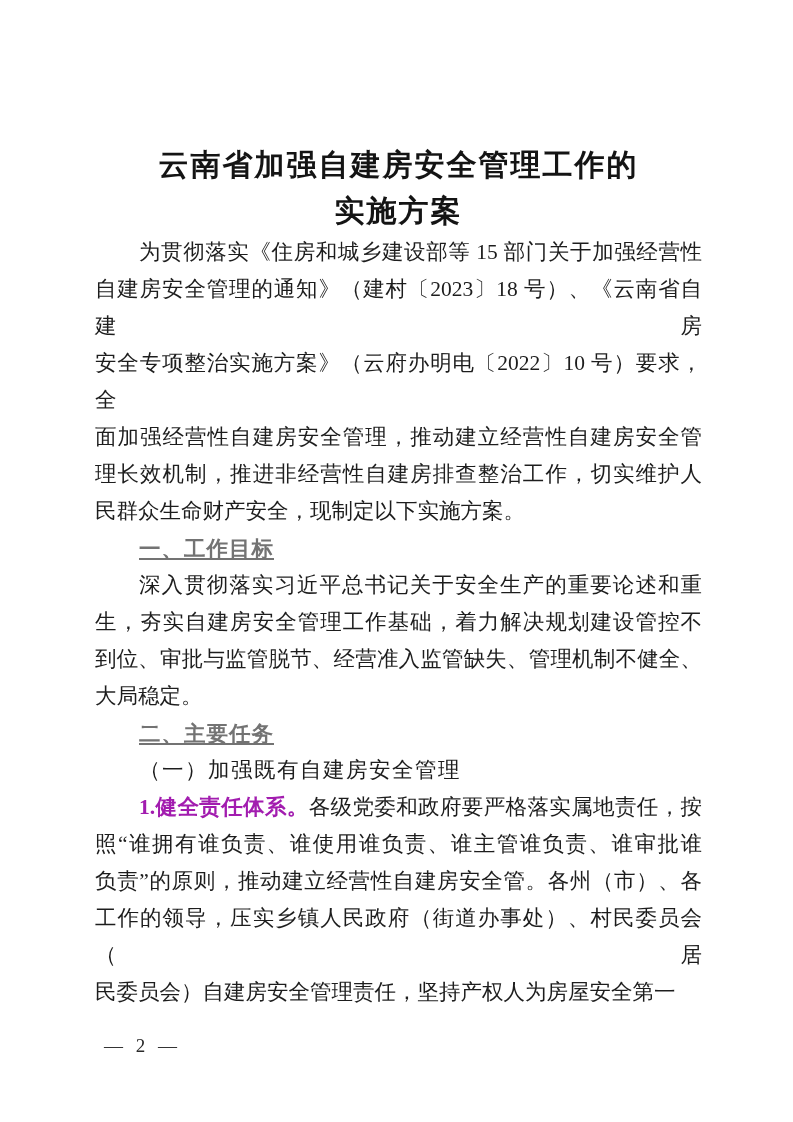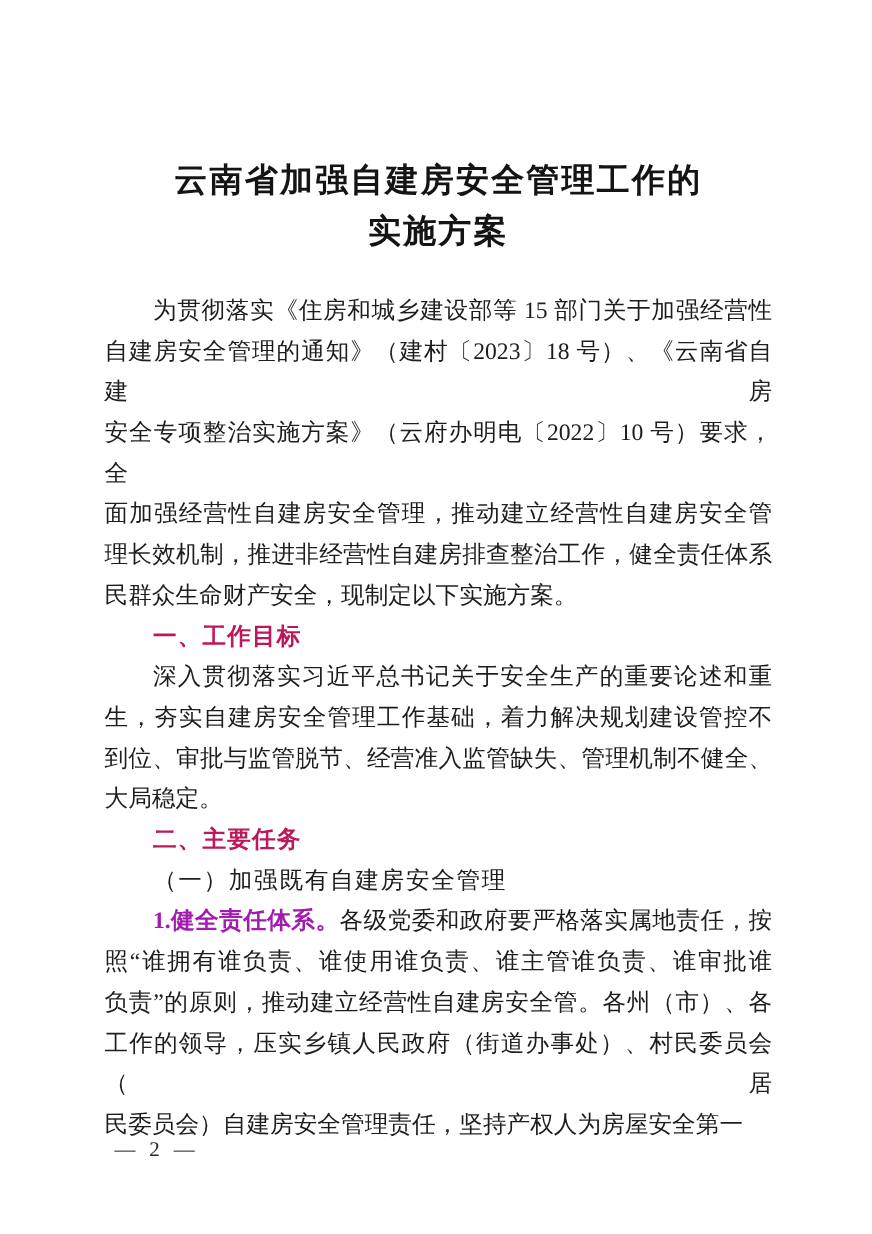--- a/index.html
+++ b/index.html
@@ -27,31 +27,32 @@
   }
   .title {
     font-size: 30px;
     line-height: 46px;
     font-weight: 700;
     text-align: center;
     letter-spacing: 2px;
     color: #141414;
   }
   .title:last-of-type { margin-bottom: 0; }
-  .title + .body, .title + .h-bold { margin-top: 30px; }
+  .title + .body, .title + .h-bold { margin-top: 0; }
   .body, .h-bold, .h-kai {
     font-size: 21.5px;
     line-height: 37px;
     white-space: normal;
   }
   .h-bold {
     font-family: "DejaVu Sans", "Liberation Sans", sans-serif;
     font-weight: 700;
     letter-spacing: 1px;
-    color: #be185d;
+    color: #737373;
+    text-decoration: underline;
   }
   .h-kai {
     letter-spacing: 1.5px;
   }
   .indent { text-indent: 44px; }
   .justify {
     text-align: justify;
     text-align-last: justify;
   }
   .lead {
@@ -71,21 +72,21 @@
 <body>
 
 <div class="page">
   <div class="content">
       <div class="line title">云南省加强自建房安全管理工作的</div>
       <div class="line title">实施方案</div>
       <div class="line body indent justify">为贯彻落实《住房和城乡建设部等 15 部门关于加强经营性</div>
       <div class="line body justify">自建房安全管理的通知》（建村〔2023〕18 号）、《云南省自建房</div>
       <div class="line body justify">安全专项整治实施方案》（云府办明电〔2022〕10 号）要求，全</div>
       <div class="line body justify">面加强经营性自建房安全管理，推动建立经营性自建房安全管</div>
-      <div class="line body justify">理长效机制，推进非经营性自建房排查整治工作，健全责任体系</div>
+      <div class="line body justify">理长效机制，推进非经营性自建房排查整治工作，切实维护人</div>
       <div class="line body">民群众生命财产安全，现制定以下实施方案。</div>
       <div class="line h-bold indent">一、工作目标</div>
       <div class="line body indent justify">深入贯彻落实习近平总书记关于安全生产的重要论述和重</div>
       <div class="line body justify">生，夯实自建房安全管理工作基础，着力解决规划建设管控不</div>
       <div class="line body justify">到位、审批与监管脱节、经营准入监管缺失、管理机制不健全、</div>
       <div class="line body">大局稳定。</div>
       <div class="line h-bold indent">二、主要任务</div>
       <div class="line h-kai indent">（一）加强既有自建房安全管理</div>
       <div class="line body indent justify"><span class="lead">1.健全责任体系。</span>各级党委和政府要严格落实属地责任，按</div>
       <div class="line body justify">照“谁拥有谁负责、谁使用谁负责、谁主管谁负责、谁审批谁</div>

